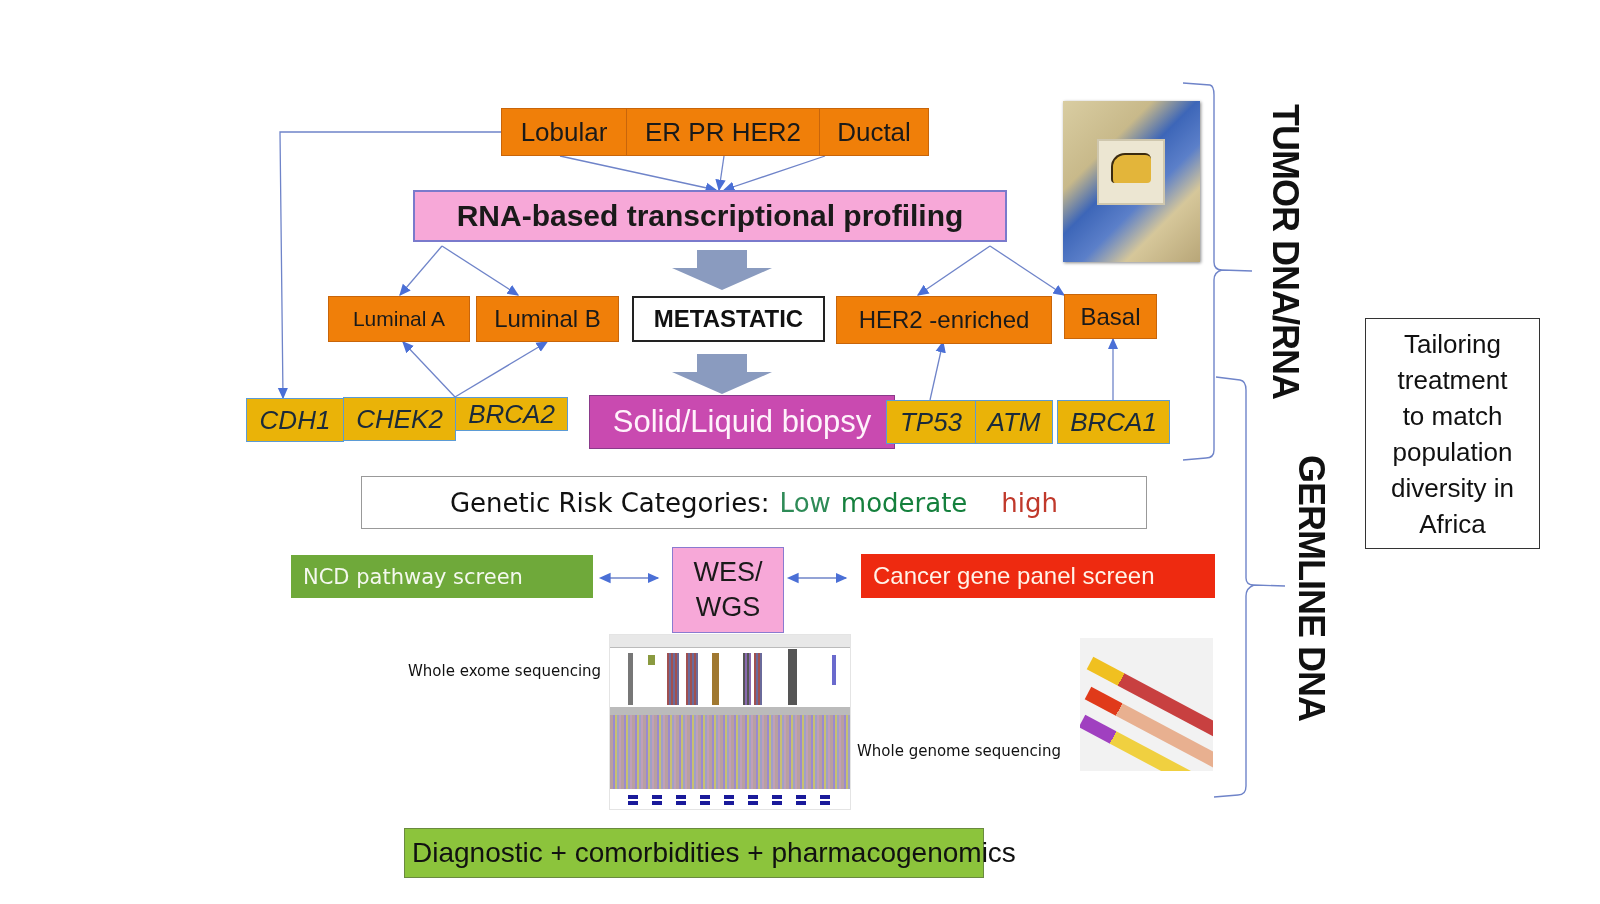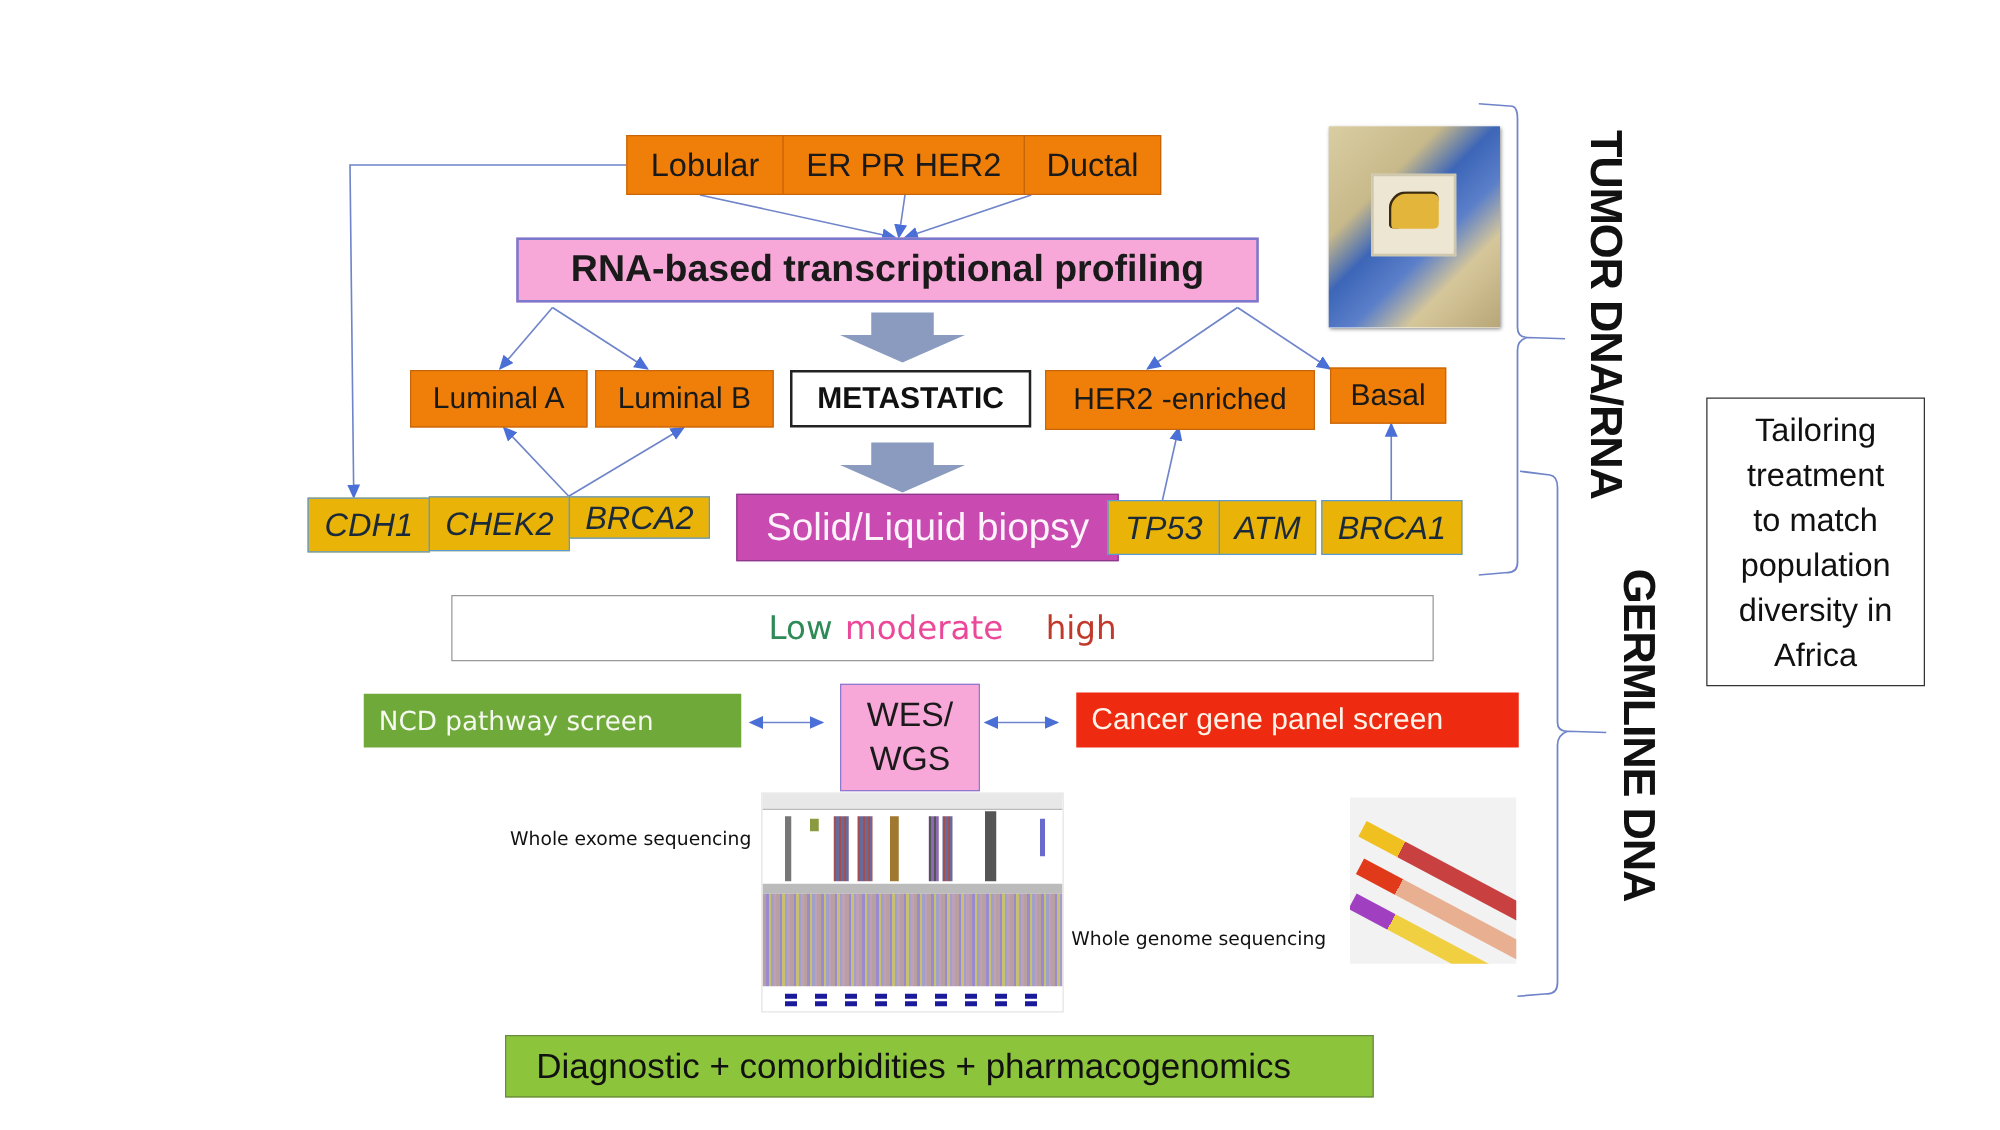--- a/index.html
+++ b/index.html
@@ -58,39 +58,40 @@
     <path d="M1216,377 L1240,380 Q1246,381 1246,390 L1246,578 Q1246,585 1254,585 L1285,586 M1254,585 Q1246,588 1246,596 L1246,786 Q1246,795 1238,795 L1214,797"></path>
   </g>
 </svg>
 
 <div class="abs box orange" style="left:501px;top:108px;width:126px;height:48px;">Lobular</div>
 <div class="abs box orange" style="left:626px;top:108px;width:194px;height:48px;">ER PR HER2</div>
 <div class="abs box orange" style="left:819px;top:108px;width:110px;height:48px;">Ductal</div>
 
 <div class="abs box pink" style="left:413px;top:190px;width:594px;height:52px;font-size:30px;font-weight:bold;color:#1a1a1a;border-color:#7a7acc;">RNA-based transcriptional profiling</div>
 
-<div class="abs box orange" style="left:328px;top:296px;width:142px;height:46px;font-size:24px;">Luminal A</div>
+<div class="abs box orange" style="left:328px;top:296px;width:142px;height:46px;font-size:21px;">Luminal A</div>
 <div class="abs box orange" style="left:476px;top:296px;width:143px;height:46px;font-size:24px;">Luminal B</div>
 <div class="abs box" style="left:632px;top:296px;width:193px;height:46px;font-size:24px;font-weight:bold;border:2px solid #222;background:#fff;color:#111;">METASTATIC</div>
 <div class="abs box orange" style="left:836px;top:296px;width:216px;height:48px;font-size:24px;">HER2 -enriched</div>
 <div class="abs box orange" style="left:1064px;top:294px;width:93px;height:45px;font-size:24px;text-align:right;">Basal</div>
 
 <div class="abs box blue" style="left:246px;top:398px;width:98px;height:44px;">CDH1</div>
 <div class="abs box blue" style="left:343px;top:397px;width:113px;height:44px;">CHEK2</div>
 <div class="abs box blue" style="left:455px;top:397px;width:113px;height:34px;">BRCA2</div>
 
 <div class="abs box" style="left:589px;top:395px;width:306px;height:54px;background:#c94ab0;border:1.5px solid #8a3a8a;color:#fff3fb;font-size:31px;">Solid/Liquid biopsy</div>
 
 <div class="abs box blue" style="left:886px;top:400px;width:90px;height:44px;">TP53</div>
 <div class="abs box blue" style="left:975px;top:400px;width:78px;height:44px;">ATM</div>
 <div class="abs box blue" style="left:1057px;top:400px;width:113px;height:44px;">BRCA1</div>
 
 <div class="abs box calibri" style="left:361px;top:476px;width:786px;height:53px;border:1.5px solid #999;font-size:26px;color:#111;gap:10px;">
+  <span>Genetic Risk Categories:</span>
   <span style="color:#2e8b57;">Low</span>
-  <span style="color:#ec4899;">moderate</span>
+  <span style="color:#15803d;">moderate</span>
   <span style="color:#c0392b;margin-left:24px;">high</span>
 </div>
 
 <div class="abs box calibri" style="left:291px;top:555px;width:302px;height:43px;background:#6fa93a;color:#f4f8ee;font-size:21px;justify-content:flex-start;padding-left:12px;">NCD pathway screen</div>
 <div class="abs" style="left:672px;top:547px;width:112px;height:86px;background:#f7a8d8;border:1.5px solid #8a7ad0;display:flex;flex-direction:column;align-items:center;justify-content:center;font-size:27px;color:#1a1a1a;line-height:35px;">
   <span>WES/</span>
   <span>WGS</span>
 </div>
 <div class="abs box" style="left:861px;top:554px;width:354px;height:44px;background:#ee2a10;color:#fff3e8;font-size:24px;justify-content:flex-start;padding-left:12px;">Cancer gene panel screen</div>
 
@@ -135,13 +136,13 @@
 
 <div class="abs" style="left:1365px;top:318px;width:175px;height:231px;border:1.5px solid #333;display:flex;flex-direction:column;align-items:center;justify-content:center;font-size:26px;color:#111;line-height:36px;">
   <span>Tailoring</span>
   <span>treatment</span>
   <span>to match</span>
   <span>population</span>
   <span>diversity in</span>
   <span>Africa</span>
 </div>
 
-<div class="abs box" style="left:404px;top:828px;width:695px;height:50px;background:#8cc43c;border:1.5px solid #6a8a40;color:#111;font-size:28px;justify-content:flex-start;padding-left:24px;">Diagnostic + comorbidities + pharmacogenomics</div>
+<div class="abs box" style="left:404px;top:828px;width:580px;height:50px;background:#8cc43c;border:1.5px solid #6a8a40;color:#111;font-size:28px;justify-content:flex-start;padding-left:7px;">Diagnostic + comorbidities + pharmacogenomics</div>
 
 </body></html>

